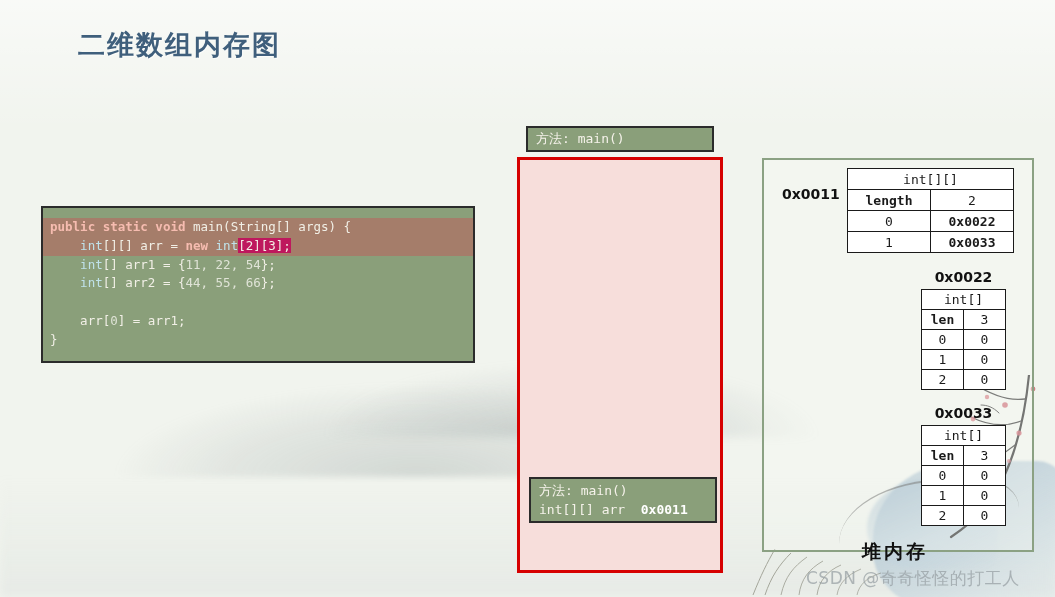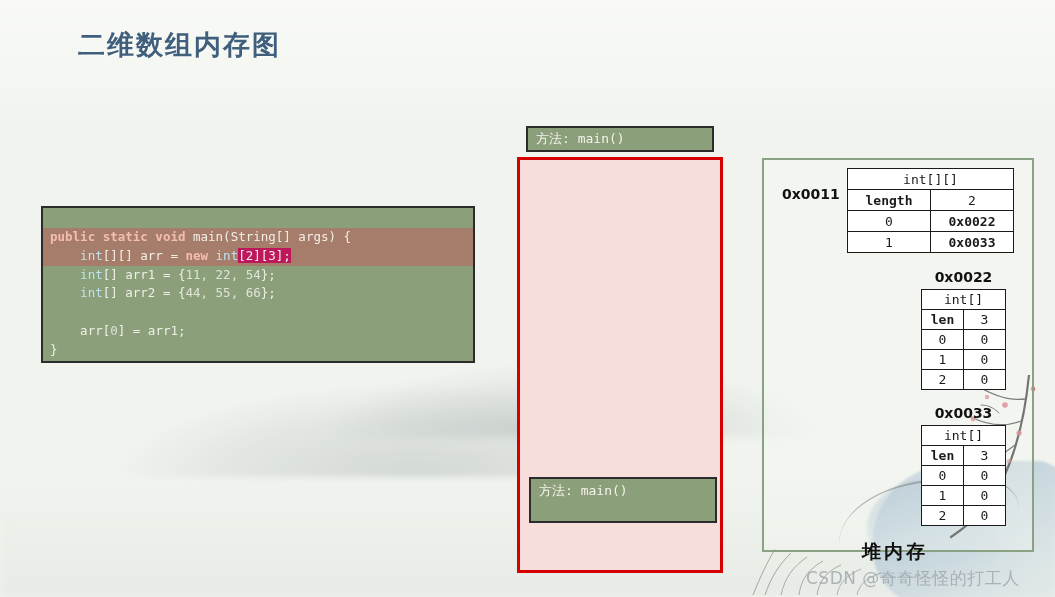--- a/index.html
+++ b/index.html
@@ -95,21 +95,21 @@
   .code-block {
     position: absolute;
     left: 41px; top: 206px;
     width: 434px; height: 157px;
     background: #8a9f7a;
     border: 2px solid #2b2b2b;
     box-sizing: border-box;
     font-family: "DejaVu Sans Mono", "Liberation Mono", monospace;
     font-size: 12.5px;
     line-height: 18.8px;
-    padding: 20px 0 0 0;
+    padding: 10px 0 0 0;
     overflow: hidden;
   }
   .code-line {
     white-space: pre;
     padding-left: 7px;
     color: #f3efe6;
     height: 18.8px;
   }
   .code-line.hl { background: #a57d6a; }
   .kw   { color: #f6bcb0; font-weight: bold; }
@@ -301,20 +301,21 @@
       <div class="code-line"><span class="plain">}</span></div>
     </div>
 
   <div class="stack-label-box">
     <span>方法: main()</span>
   </div>
 
   <div class="stack-box">
     <div class="stack-frame">
       <div>方法: main()</div>
+      <div><span>int[][]</span> <span>arr</span>&nbsp;&nbsp;<span class="addr">0x0011</span></div>
     </div>
   </div>
 
   <div class="heap-box"></div>
   <div class="heap-caption">堆内存</div>
 
   <div class="mem-addr-left">0x0011</div>
 
   <table class="mem" id="tbl-arr2d">
     <tbody id="body-arr2d">

